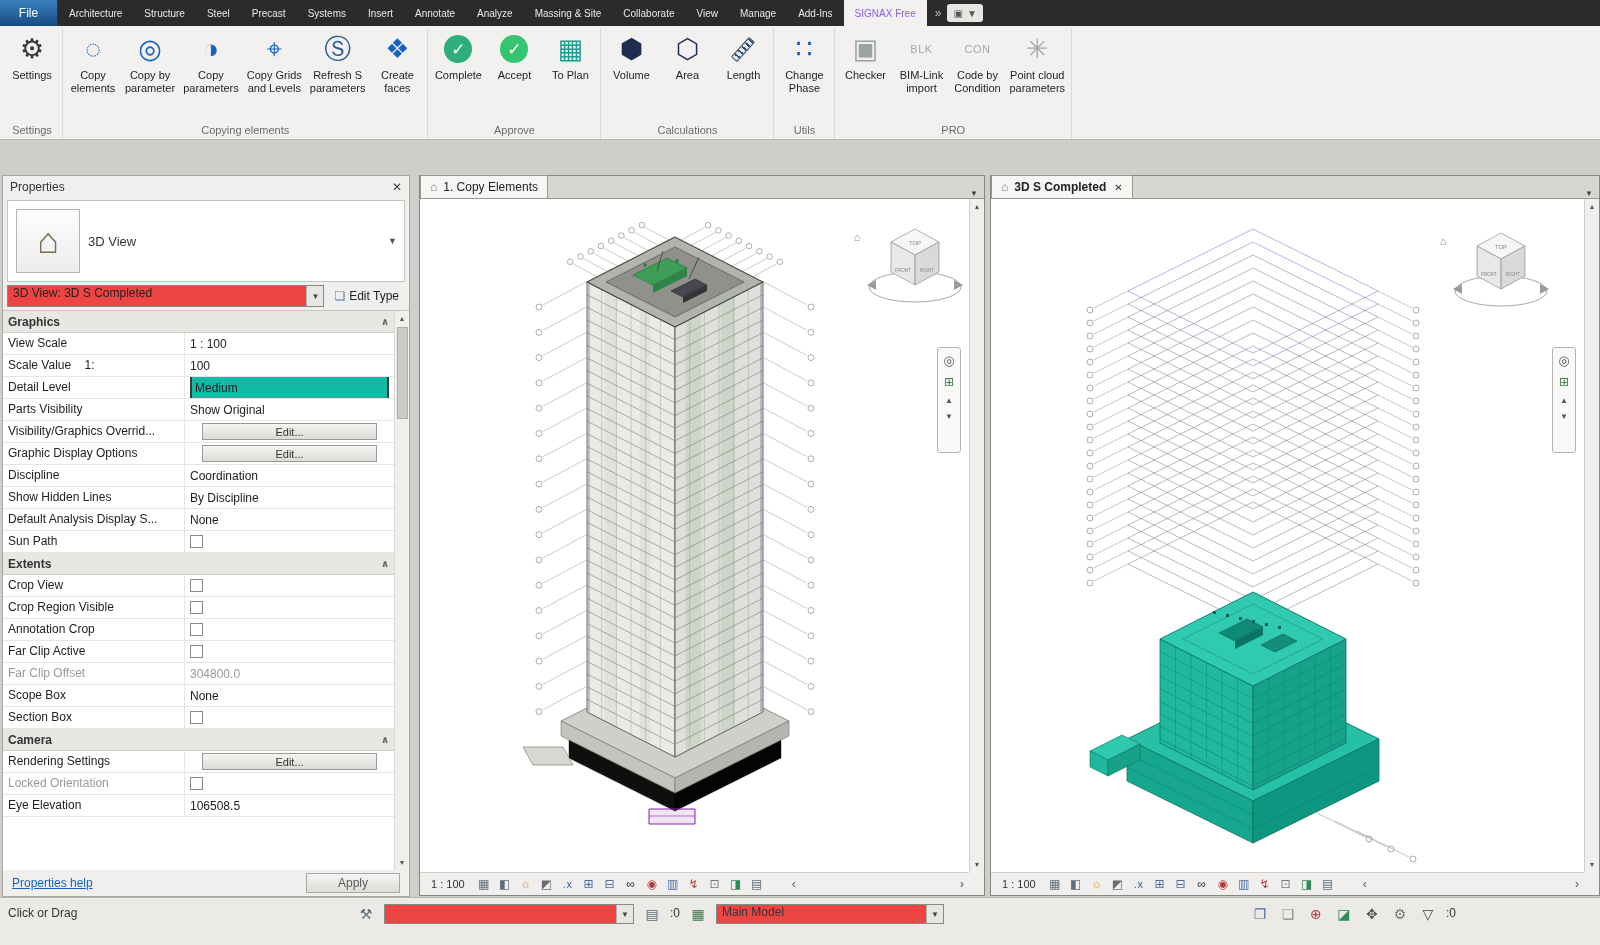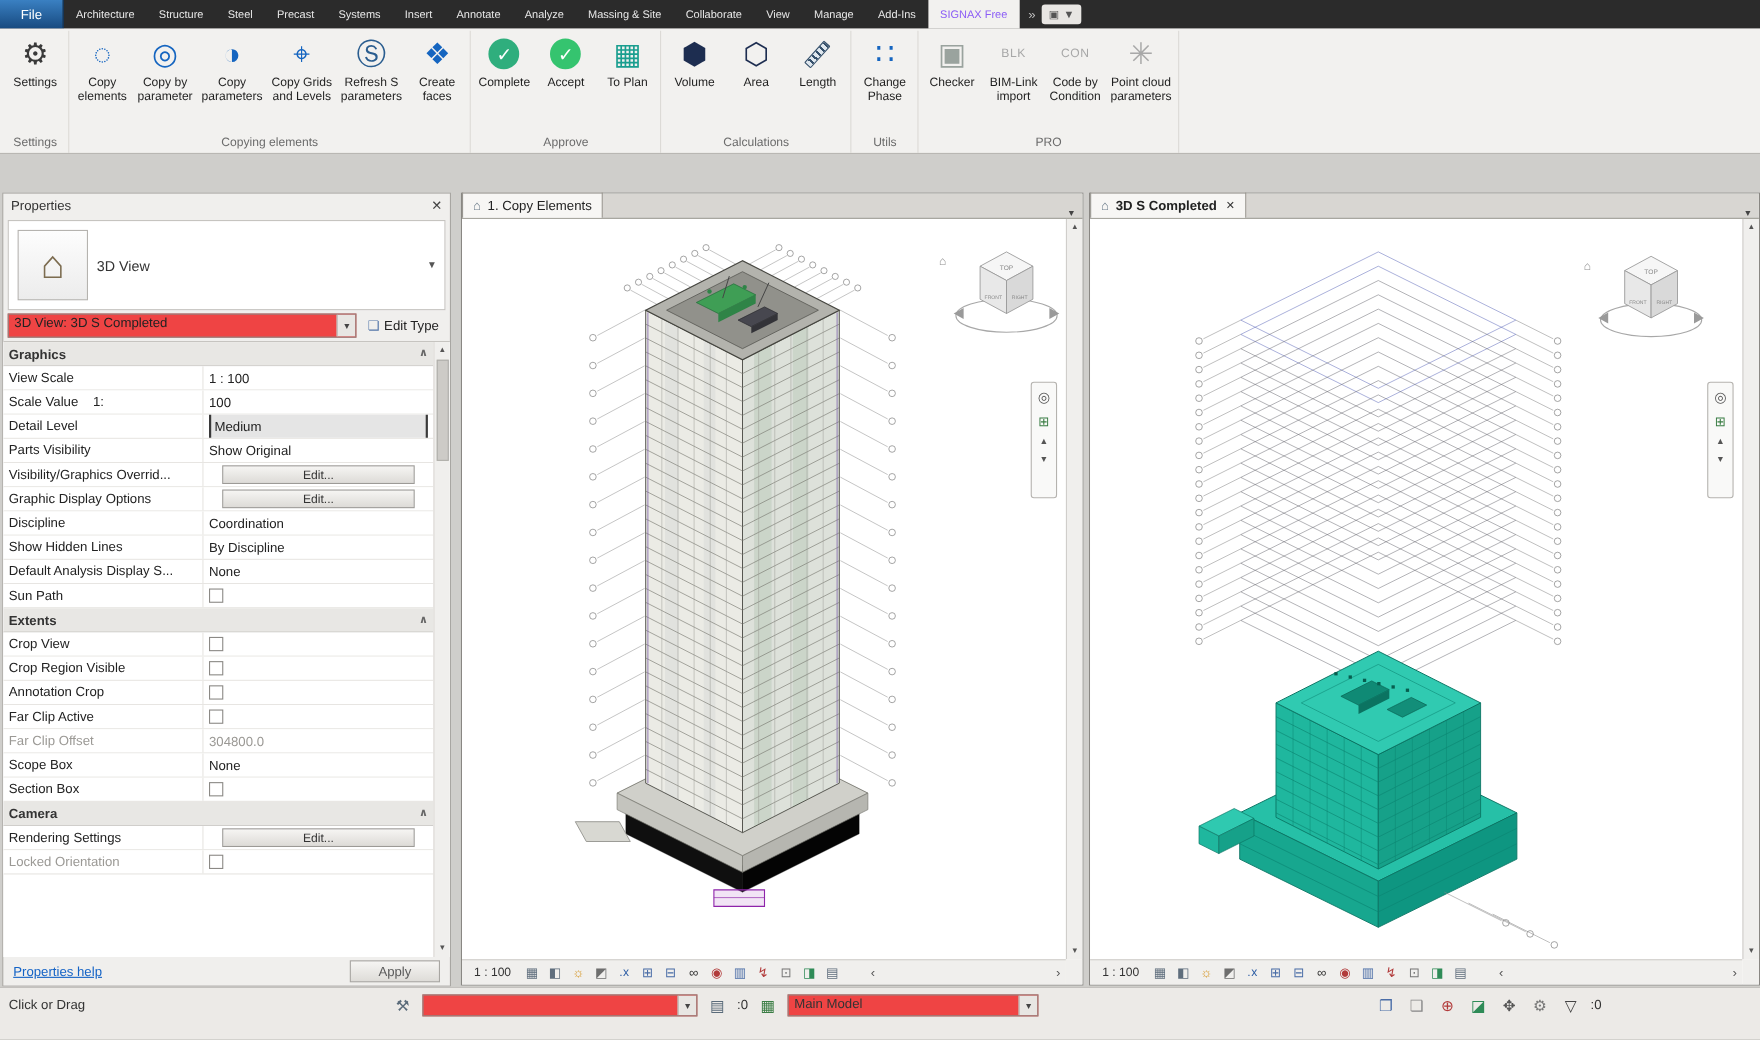--- a/index.html
+++ b/index.html
@@ -46,28 +46,28 @@
 .pgrid{flex:1;position:relative;background:#fff;border-top:1px solid #c6c4c0;overflow:hidden;}
 .pgrid-inner{position:absolute;left:0;top:0;right:15px;bottom:0;overflow:hidden;}
 .psec{height:22px;background:#e8e7e4;border-bottom:1px solid #d0cecb;display:flex;align-items:center;padding:0 5px;font-weight:bold;font-size:12px;color:#333;}
 .psec .chev{margin-left:auto;color:#666;font-size:10px;}
 .prow{height:22px;display:flex;border-bottom:1px solid #e7e5e2;background:#fff;}
 .plabel{width:182px;padding:3px 5px;white-space:pre;overflow:hidden;border-right:1px solid #e7e5e2;font-size:12px;color:#222;}
 .pval{flex:1;padding:1px 5px;display:flex;align-items:center;font-size:12px;color:#222;overflow:hidden;}
 .muted{color:#9b9995 !important;}
 .pbtn{width:88%;height:17px;margin:auto;background:linear-gradient(#f6f5f3,#dddbd7);border:1px solid #9c9a96;font-family:inherit;font-size:11px;color:#333;cursor:pointer;}
 .pcheck{width:13px;height:13px;border:1px solid #8b8985;background:#fff;display:inline-block;cursor:pointer;}
-.pfocus{flex:1;height:19px;border:2px solid #3a3a3a;display:flex;align-items:center;padding:16px 3px;background:#e5e5e5;}
+.pfocus{flex:1;height:19px;border:2px solid #3a3a3a;display:flex;align-items:center;padding:16px 3px;background:#14b8a6;}
 .vscroll{position:absolute;right:0;top:0;bottom:0;width:15px;background:#f0efed;border-left:1px solid #dcdad6;display:flex;flex-direction:column;align-items:center;}
 .sarrow{height:15px;width:15px;font-size:7px;color:#555;display:flex;align-items:center;justify-content:center;flex:none;}
 .sthumb{width:11px;height:92px;background:#cdcbc7;border:1px solid #b0aeaa;margin-top:1px;flex:none;}
 .sfill{flex:1;}
 .props-foot{height:26px;display:flex;align-items:center;padding:0 9px;}
 .help-link{color:#1463c6;text-decoration:underline;font-size:12px;cursor:pointer;}
-.apply-btn{margin-left:auto;width:82px;height:20px;background:linear-gradient(#f6f5f3,#dedcd8);border:1px solid #a8a6a2;color:#5a5a5a;font-family:inherit;font-size:12px;}
+.apply-btn{margin-left:auto;width:94px;height:20px;background:linear-gradient(#f6f5f3,#dedcd8);border:1px solid #a8a6a2;color:#5a5a5a;font-family:inherit;font-size:12px;}
 
 
 .vp{position:absolute;top:175px;bottom:49px;background:#fff;border:1px solid #898783;}
 #vp-center{left:419px;width:566px;}
 #vp-right{left:990px;width:610px;}
 .vtabs{position:absolute;left:0;top:0;right:0;height:23px;background:#d8d6d2;border-bottom:1px solid #989690;display:flex;align-items:flex-end;}
 .vtab{height:23px;background:#f7f6f4;border:1px solid #989690;border-bottom:none;display:flex;align-items:center;gap:6px;padding:0 9px;font-size:12px;cursor:pointer;white-space:nowrap;}
 .vtab.bold span.tlabel{font-weight:bold;}
 .ticon{color:#6e7e8c;font-size:12px;}
 .tclose{color:#333;font-size:10px;margin-left:2px;cursor:pointer;}
@@ -407,20 +407,24 @@
             <div class="plabel">Rendering Settings</div>
             <div class="pval">
               <button class="pbtn">Edit...</button>
             </div>
           </div>
           <div class="prow">
             <div class="plabel muted">Locked Orientation</div>
             <div class="pval muted">
               <span class="pcheck"></span>
             </div>
+          </div>
+          <div class="prow">
+            <div class="plabel">Eye Elevation</div>
+            <div class="pval">106508.5</div>
           </div>
         </div>
       <div class="vscroll">
         <span class="sarrow">▲</span>
         <div class="sthumb"></div>
         <div class="sfill"></div>
         <span class="sarrow">▼</span>
       </div>
     </div>
     <div class="props-foot">

